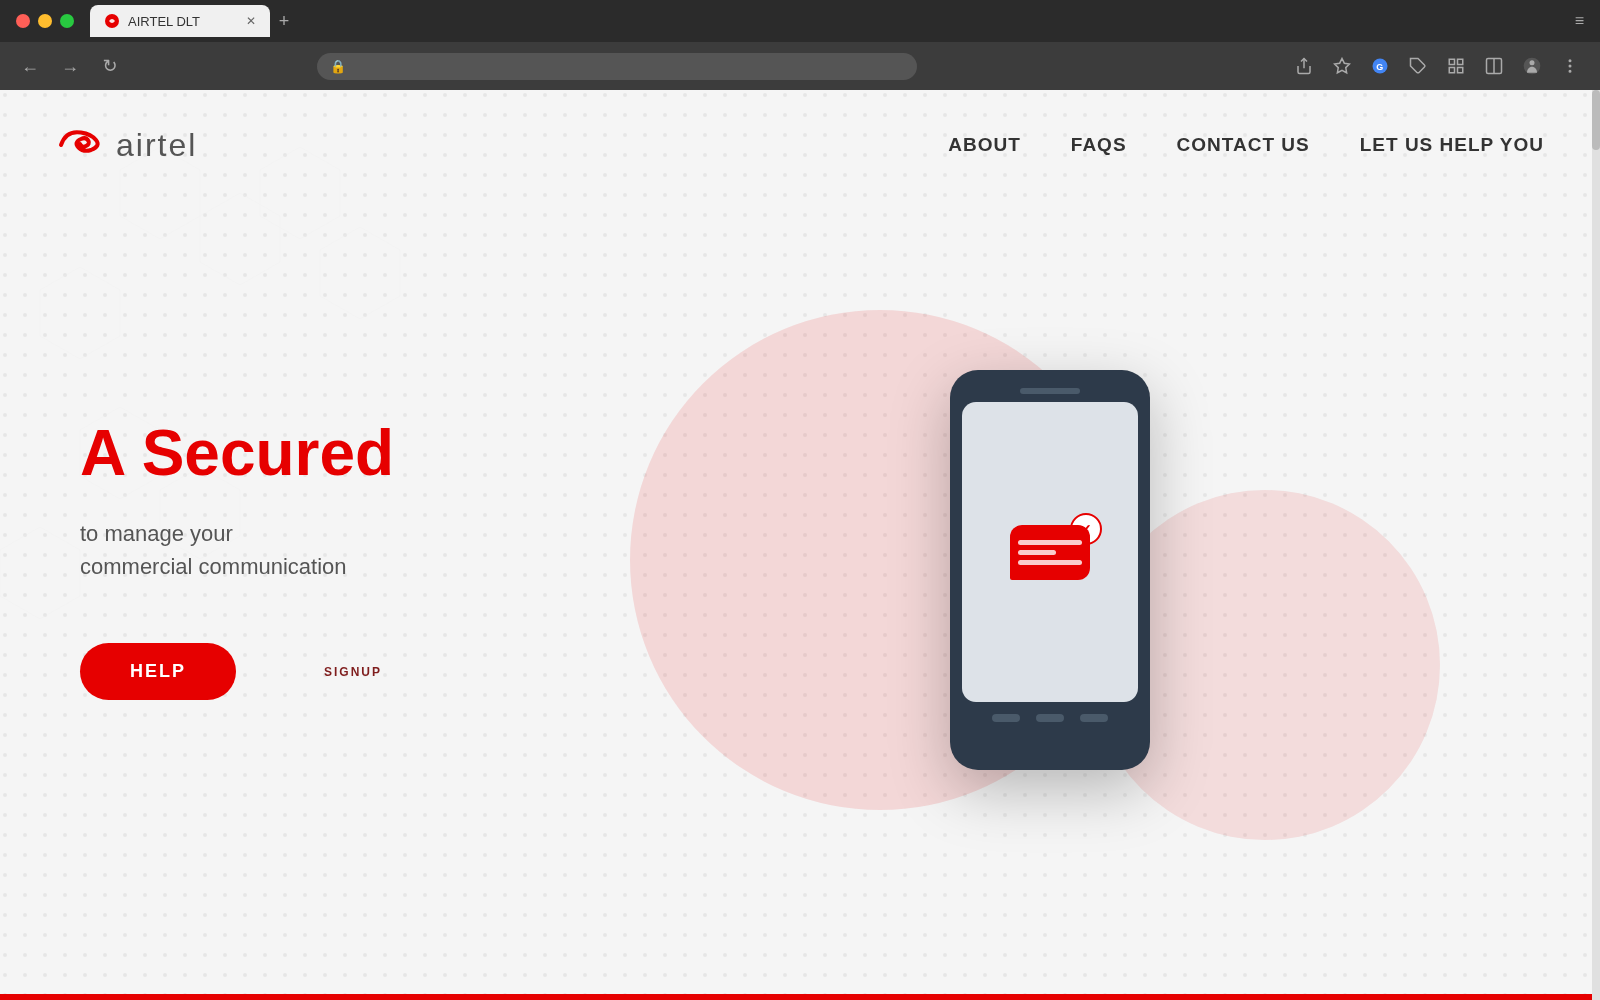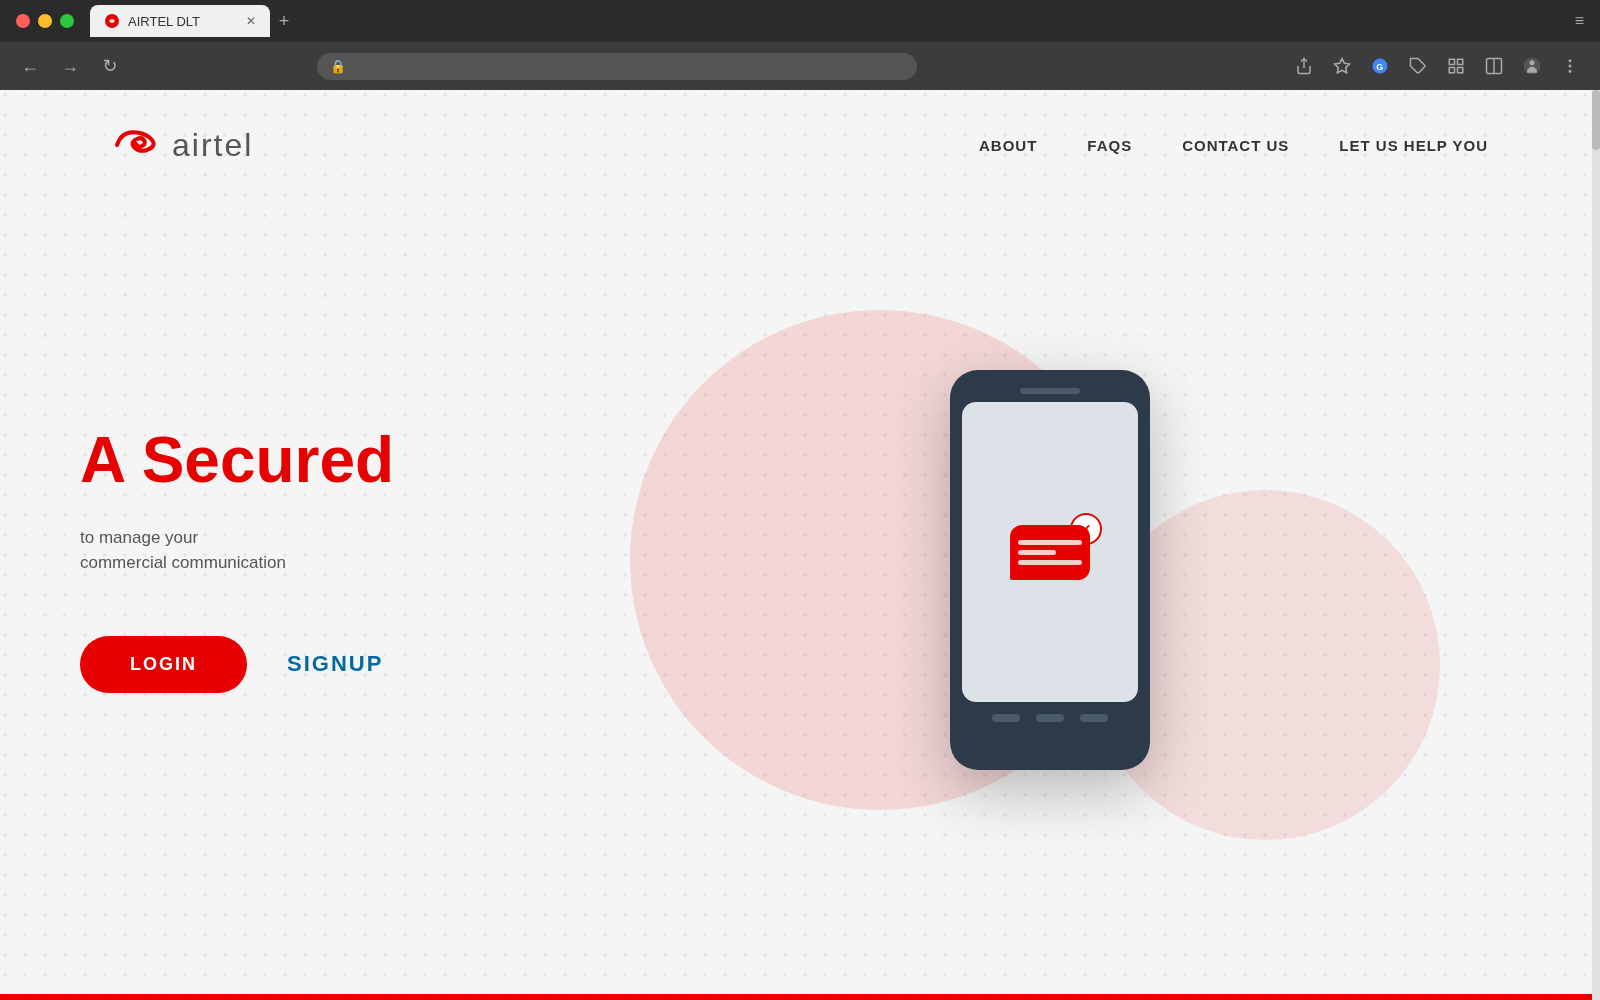--- a/index.html
+++ b/index.html
@@ -186,21 +186,21 @@
       height: 100%;
       opacity: 0.15;
       pointer-events: none;
     }
 
     
     .site-header {
       display: flex;
       align-items: center;
       justify-content: space-between;
-      padding: 30px 112px;
+      padding: 30px 56px;
       position: relative;
       z-index: 10;
       gap: 11px;
     }
 
     .logo-wrap {
       display: flex;
       align-items: center;
     }
 
@@ -216,21 +216,21 @@
     }
 
     .site-nav {
       display: flex;
       align-items: center;
       gap: 50px;
     }
 
     .nav-link {
       color: #333;
-      font-size: 15px;
+      font-size: 19px;
       font-weight: 600;
       letter-spacing: 1px;
       text-decoration: none;
       cursor: pointer;
       text-transform: uppercase;
     }
 
     
     .hero {
       display: flex;
@@ -248,21 +248,21 @@
     .hero-title {
       color: #e60000;
       font-size: 64px;
       font-weight: 800;
       line-height: 1.05;
       margin-bottom: 30px;
     }
 
     .hero-subtitle {
       color: #555;
-      font-size: 17px;
+      font-size: 22px;
       font-weight: 400;
       line-height: 1.5;
       margin-bottom: 60px;
     }
 
     .hero-actions {
       display: flex;
       align-items: center;
       gap: 40px;
     }
@@ -273,28 +273,29 @@
       font-size: 18px;
       font-weight: 700;
       letter-spacing: 2px;
       border: none;
       border-radius: 40px;
       padding: 18px 50px;
       cursor: pointer;
     }
 
     .signup-btn {
-      color: #0369a1;
-      font-size: 22px;
+      color: #7f1d1d;
+      font-size: 12px;
       font-weight: 700;
       letter-spacing: 2px;
       background: none;
       border: none;
       cursor: pointer;
       text-transform: uppercase;
+      margin-left: 48px;
     }
 
     
     .hero-visual {
       flex: 1;
       display: flex;
       justify-content: center;
       align-items: center;
       position: relative;
       height: 600px;
@@ -604,21 +605,21 @@
 
     <div class="hero-content">
       <h1 class="hero-title">
         <span>A Secured</span><br>
       </h1>
       <p class="hero-subtitle">
         <span>to manage your</span><br>
         <span>commercial communication</span>
       </p>
       <div class="hero-actions">
-        <button class="login-btn">LOGIN</button>
+        <button class="login-btn">HELP</button>
         <button class="signup-btn">SIGNUP</button>
       </div>
     </div>
 
     <div class="hero-visual">
 
       <div class="blob blob-1"></div>
       <div class="blob blob-2"></div>
 
       <div class="phone-mockup">

